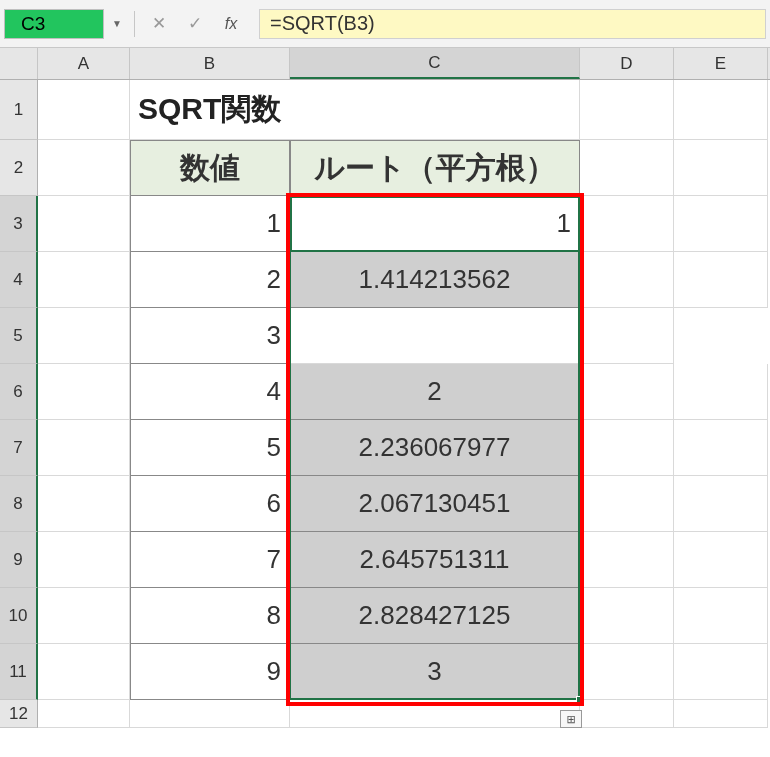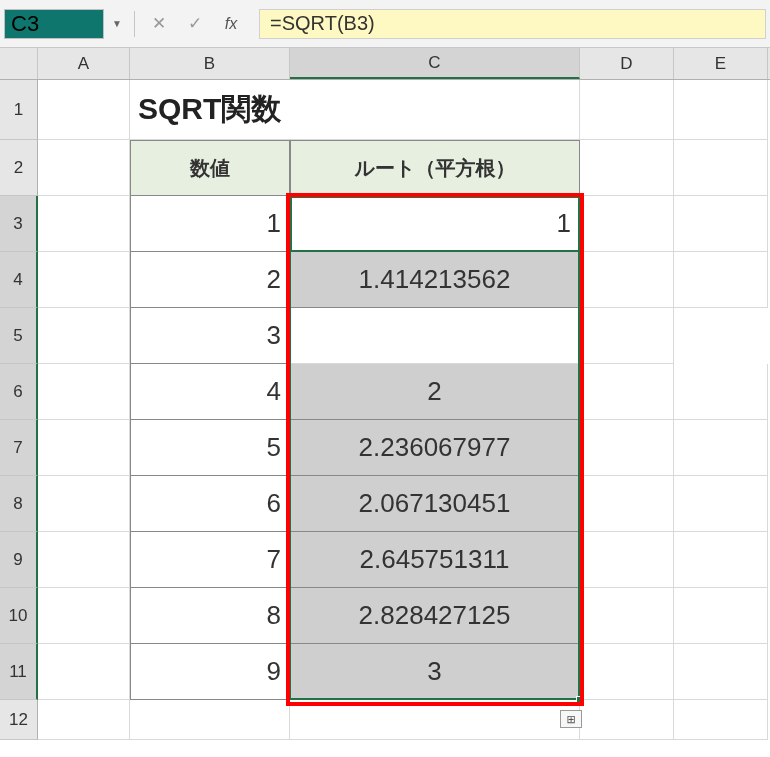--- a/index.html
+++ b/index.html
@@ -16,24 +16,24 @@
     align-items: center;
     height: 48px;
     background: #f3f3f3;
     border-bottom: 1px solid #c8c8c8;
     padding: 4px 4px;
     gap: 4px;
   }
   .name-box {
     width: 100px;
     height: 30px;
-    background: #0f766e;
+    background: #22c55e;
     border: 1px solid #bfbfbf;
-    padding: 2px 6px;
-    font-size: 22px;
+    padding: 2px 16px;
+    font-size: 19px;
     display: flex;
     align-items: center;
   }
   .name-box-dd {
     width: 18px; height:30px;
     display:flex;align-items:center;justify-content:center;
     color:#666;font-size:10px;
   }
   .fb-btn {
     width: 32px; height: 28px;
@@ -88,30 +88,30 @@
     display:flex;align-items:center;
     padding:0 8px;
     font-size:24px;
     color:#333;
     background:#fff;
     overflow:hidden; white-space:nowrap;
   }
   .row.h1 .cell, .row.h1 .row-header { height: 60px; }
   .row.h2 .cell, .row.h2 .row-header { height: 56px; }
   .row.hd .cell, .row.hd .row-header { height: 56px; }
-  .row.last .cell, .row.last .row-header { height: 40px; }
+  .row.last .cell, .row.last .row-header { height: 28px; }
   .title-cell {
     font-weight: bold; font-size:30px; color:#222;
     justify-content:flex-start;
   }
   .hdr-cell {
     font-weight:bold; background:#e7efe0;
     border:1.5px solid #888;
     justify-content:center;
-    font-size:20px;
+    font-size:30px;
   }
   .data-b {
     border-left:1.5px solid #888;
     border-right:1.5px solid #888;
     border-bottom:1.5px solid #888;
     justify-content:flex-end;
     font-size:26px;
   }
   .data-c {
     border-right:1.5px solid #888;

